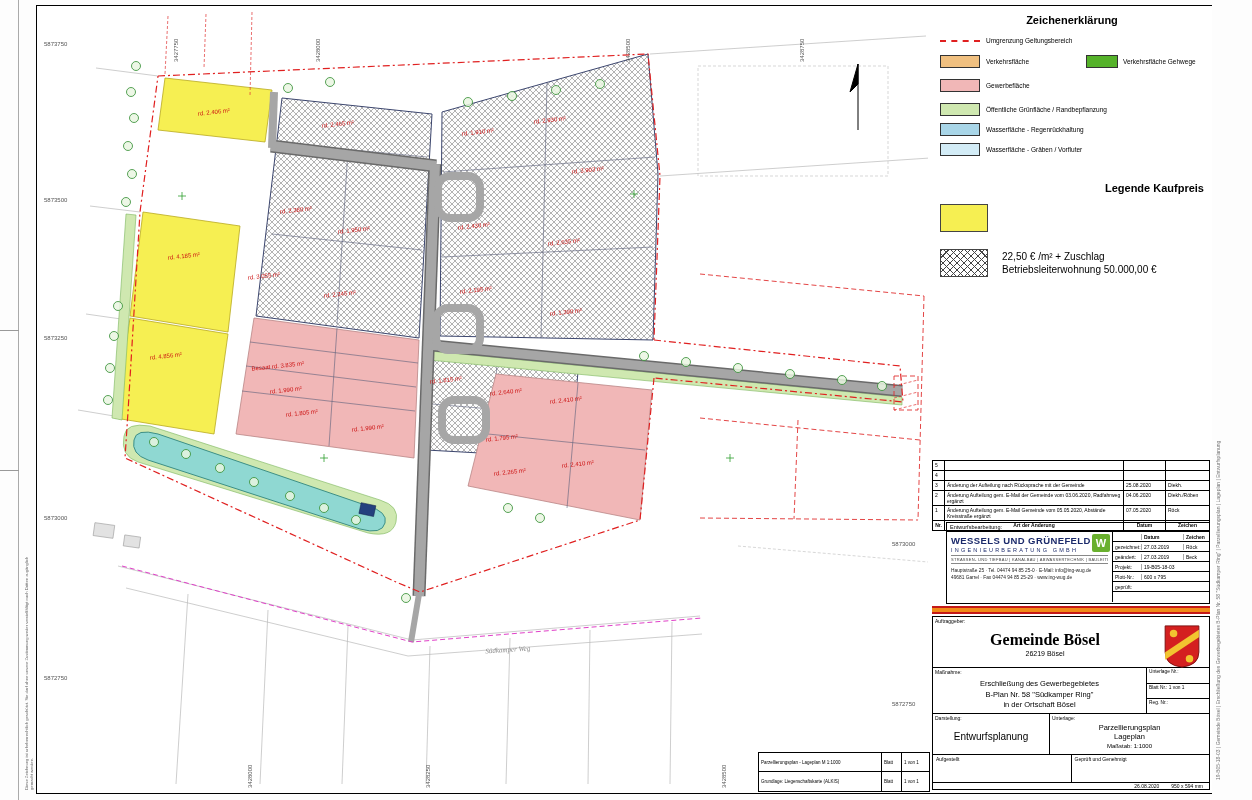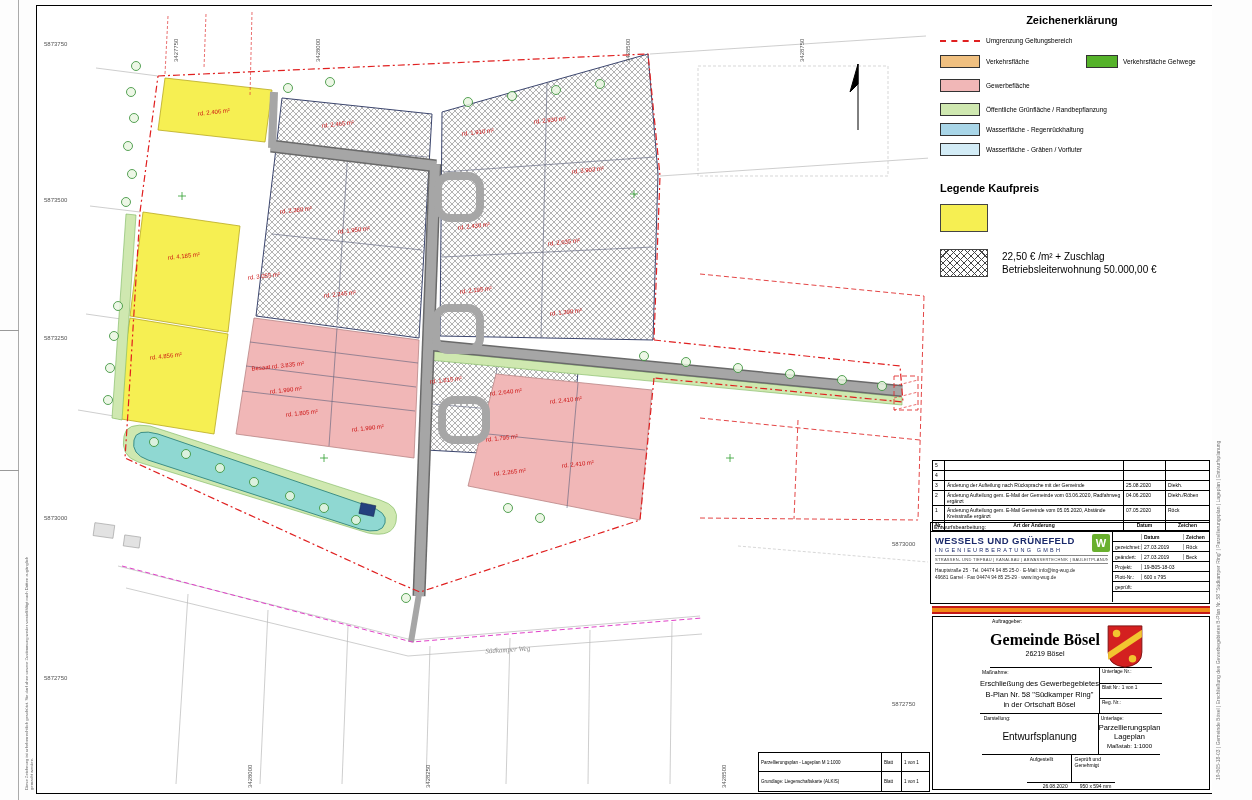--- a/index.html
+++ b/index.html
@@ -49,50 +49,50 @@
   .sw-lgreen{background:#cfe8b0;}
   .sw-blue{background:#a9d6e8;}
   .sw-pblue{background:#d3ecf6;}
   .sw-hatch{background:
      repeating-linear-gradient(45deg,#444 0 1px,transparent 1px 5px),
      repeating-linear-gradient(-45deg,#444 0 1px,transparent 1px 5px),#fff;}
   .llabel{font-size:6.5px;line-height:1.1;}
   .lcol2{margin-left:auto;display:flex;align-items:center;gap:5px;width:118px;}
 
   .price{position:absolute;left:10px;top:176px;right:8px;}
-  .price-title{font-weight:bold;font-size:11px;text-align:left;margin-bottom:10px;}
+  .price-title{font-weight:bold;font-size:11px;text-align:right;margin-bottom:10px;}
   .pitem{display:flex;align-items:center;gap:14px;margin-bottom:17px;}
   .psw{width:48px;height:28px;border:1px solid #444;box-sizing:border-box;flex:none;}
   .ptext{font-size:10px;line-height:1.3;}
 
   .revisions{position:absolute;left:2px;top:454px;right:2px;border:1px solid #000;font-size:5px;}
   .rev-row{display:grid;grid-template-columns:11px 1fr 42px 44px;}
   .rev-row + .rev-row{border-top:.8px solid #000;}
   .rev-row > div{padding:1px 2px;min-height:7px;}
   .rev-row > div + div{border-left:.8px solid #000;}
   .rev-head{font-weight:bold;text-align:center;}
 
-  .design{position:absolute;left:0;top:516px;right:2px;height:82px;border:1px solid #000;box-sizing:border-box;}
+  .design{position:absolute;left:16px;top:516px;right:2px;height:82px;border:1px solid #000;box-sizing:border-box;}
   .design-label{font-size:5.5px;padding:1px 3px;border-bottom:.8px solid #000;}
   .design-body{display:flex;height:70px;}
   .design-left{flex:1;padding:3px 4px;position:relative;min-width:0;}
   .company1{font-size:9.5px;font-weight:bold;color:#1b2a6b;letter-spacing:.4px;white-space:nowrap;}
   .company2{font-size:5.5px;letter-spacing:2.2px;color:#1b2a6b;margin-top:1px;}
   .company3{font-size:4px;color:#444;letter-spacing:.3px;margin-top:2px;border-top:.5px solid #888;border-bottom:.5px solid #888;padding:1px 0;white-space:nowrap;overflow:hidden;}
   .addr{font-size:4.8px;margin-top:3px;line-height:1.5;color:#222;}
   .logo-mark{position:absolute;right:2px;top:2px;width:18px;height:18px;background:#69b02e;color:#fff;font-weight:bold;font-size:11px;display:flex;align-items:center;justify-content:center;border-radius:2px;}
   .design-right{width:96px;border-left:.8px solid #000;font-size:5px;}
   .dr-row{display:grid;grid-template-columns:28px 42px 1fr;border-bottom:.5px solid #000;align-items:center;min-height:9px;}
   .dr-row > div{padding:0 2px;}
   .dr-row > div + div{border-left:.5px solid #aaa;}
 
   .redband{position:absolute;left:2px;top:600px;right:2px;height:8px;
      background:linear-gradient(to bottom,#c41818 0 30%,#f08a18 30% 70%,#c41818 70% 100%);}
 
-  .tblock{position:absolute;left:2px;top:610px;right:2px;bottom:3px;border:1px solid #000;box-sizing:border-box;display:flex;flex-direction:column;background:#fff;align-items:center;}
+  .tblock{position:absolute;left:2px;top:610px;right:2px;bottom:3px;border:1px solid #000;box-sizing:border-box;display:flex;flex-direction:column;background:#fff;}
   .tb-label{position:absolute;left:2px;top:1px;font-size:5px;}
   .tb-client{position:relative;height:56px;border-bottom:1px solid #000;}
   .client-name{text-align:center;font-size:16px;font-weight:bold;font-family:"Liberation Serif",serif;margin-top:14px;padding-right:52px;}
   .client-city{text-align:center;font-size:7px;padding-right:52px;margin-top:1px;}
   .crest{position:absolute;right:8px;top:7px;width:38px;height:45px;}
   .tb-measure{position:relative;height:50px;border-bottom:1px solid #000;display:flex;}
   .tm-left{flex:1;position:relative;padding-top:11px;}
   .tm-lines{text-align:center;font-size:7.5px;line-height:1.4;}
   .tm-right{width:62px;border-left:.8px solid #000;display:flex;flex-direction:column;font-size:4.8px;}
   .tm-cell{flex:1;border-bottom:.5px solid #000;padding:1px 2px;}

